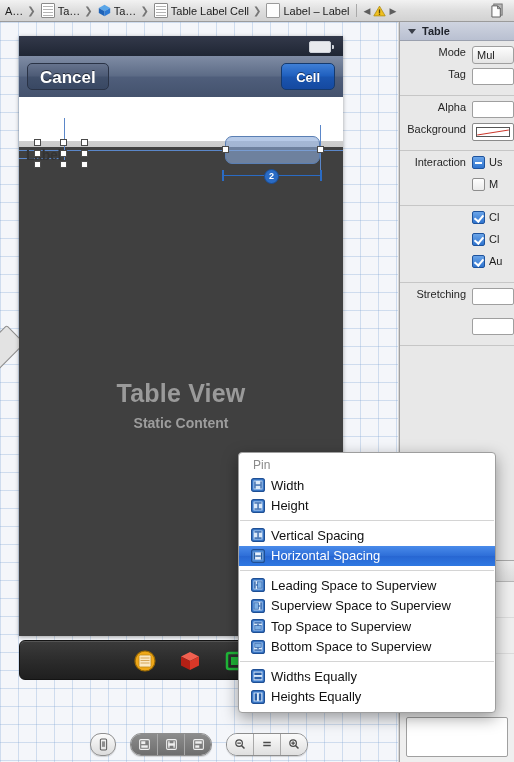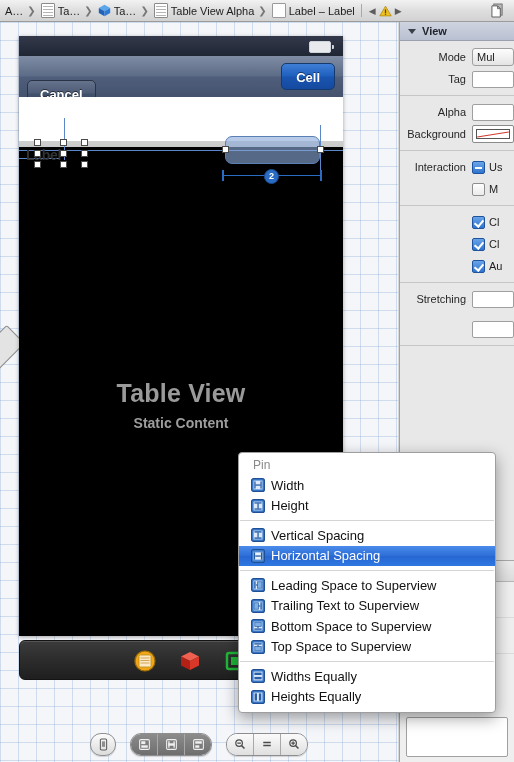--- a/index.html
+++ b/index.html
@@ -163,29 +163,29 @@
     border-radius: 0 1px 1px 0;
   }
   .navbar {
     position: absolute; left:0; top:20px;
     width: 100%; height: 41px;
     background: linear-gradient(to bottom, #7f8ca4 0%, #5d6c87 48%, #4f5e7b 52%, #44526d 100%);
     border-bottom: 1px solid #26303f;
   }
   .btn-cancel {
     position: absolute;
-    left: 8px; top: 24px;
+    left: 8px; top: 7px;
     height: 27px;
     padding: 0 12px;
     line-height: 27px;
     border-radius: 5px;
     border: 1px solid #2a3346;
     background: linear-gradient(to bottom, #66738d 0%, #4d5b76 48%, #41506b 52%, #394863 100%);
     color: #fff;
-    font-size: 13px;
+    font-size: 17px;
     font-weight: bold;
     text-shadow: 0 -1px 0 rgba(0,0,0,.55);
     box-sizing: border-box;
   }
   .btn-done {
     position: absolute;
     right: 8px; top: 7px;
     height: 27px;
     padding: 0 14px;
     line-height: 27px;
@@ -208,21 +208,21 @@
   .cell-shadow {
     position: absolute;
     left: 0; top: 105px;
     width: 100%; height: 6px;
     background: linear-gradient(to bottom, #cfcfcf, #c9c9c9);
   }
   .tableview-bg {
     position: absolute;
     left: 0; top: 111px;
     width: 100%; bottom: 0;
-    background: #000000;
+    background: #404040;
   }
   .tv-title {
     position: absolute;
     left: 0; right: 0; top: 232px;
     text-align: center;
     font-size: 25px;
     font-weight: bold;
     color: #9a9a9a;
     letter-spacing: .2px;
   }
@@ -386,21 +386,21 @@
     border-right: 4px solid transparent;
     border-top: 5px solid #3a3f49;
     margin-right: 6px;
   }
   .insp-group {
     border-bottom: 1px solid #c6c6c6;
     padding: 5px 0;
   }
   .insp-row {
     display: flex;
-    align-items: center;
+    align-items: flex-start;
     height: 22px;
     padding-right: 0;
   }
   .insp-lbl {
     width: 72px;
     text-align: right;
     padding-right: 6px;
     font-size: 11px;
     color: #262626;
     box-sizing: border-box;
@@ -607,21 +607,21 @@
           <polygon points="1,5 8,9 8,15 1,11" fill="#1f63b8"></polygon>
           <polygon points="15,5 8,9 8,15 15,11" fill="#2d7ad4"></polygon>
         </svg>
       </span>
       <span class="crumb-label">Ta…</span>
     </div>
     <span class="chev">❯</span>
 
     <div class="crumb">
       <span class="ic-doc-lines"></span>
-      <span class="crumb-label">Table View Alpha</span>
+      <span class="crumb-label">Table Label Cell</span>
     </div>
     <span class="chev">❯</span>
 
     <div class="crumb">
       <span class="ic-white-rect"></span>
       <span class="crumb-label">Label – Label</span>
     </div>
 
     <span class="crumb-sep-bar"></span>
 
@@ -778,21 +778,21 @@
           </svg>
         </div>
       </div>
     </div>
   </div>
 
   <div class="inspector">
 
     <div class="insp-header">
       <span class="disclose"></span>
-      <span>View</span>
+      <span>Table</span>
     </div>
 
     <div class="insp-group">
       <div class="insp-row">
         <span class="insp-lbl">Mode</span>
         <span class="insp-popup">Mul</span>
       </div>
       <div class="insp-row">
         <span class="insp-lbl">Tag</span>
         <span class="insp-field"></span>
@@ -961,49 +961,49 @@
     <div class="menu-item">
       <span class="mi-icon">
         <svg viewBox="0 0 14 14" width="14" height="14">
           <rect x="0.6" y="0.6" width="12.8" height="12.8" rx="2" fill="#3f7fd0" stroke="#1f4f94" stroke-width="1.2"></rect>
           <rect x="2.6" y="2.6" width="8.8" height="8.8" fill="#dbe9f8"></rect>
           <rect x="9.4" y="3.3" width="1.4" height="7.4" fill="#2a5fa8"></rect>
           <rect x="3" y="3.8" width="4.4" height="6.4" fill="#7fb0e4" stroke="#2a5fa8" stroke-width="0.7"></rect>
           <rect x="7.3" y="6.4" width="1.9" height="1.2" fill="#2a5fa8"></rect>
         </svg>
       </span>
-      <span class="mi-label">Trailing Text to Superview</span>
+      <span class="mi-label">Superview Space to Superview</span>
+    </div>
+
+    <div class="menu-item">
+      <span class="mi-icon">
+        <svg viewBox="0 0 14 14" width="14" height="14">
+          <rect x="0.6" y="0.6" width="12.8" height="12.8" rx="2" fill="#3f7fd0" stroke="#1f4f94" stroke-width="1.2"></rect>
+          <rect x="2.6" y="2.6" width="8.8" height="8.8" fill="#dbe9f8"></rect>
+          <rect x="3.3" y="3.2" width="7.4" height="1.4" fill="#2a5fa8"></rect>
+          <rect x="3.8" y="6.6" width="6.4" height="4.2" fill="#7fb0e4" stroke="#2a5fa8" stroke-width="0.7"></rect>
+          <rect x="6.4" y="4.9" width="1.2" height="1.8" fill="#2a5fa8"></rect>
+        </svg>
+      </span>
+      <span class="mi-label">Top Space to Superview</span>
     </div>
 
     <div class="menu-item">
       <span class="mi-icon">
         <svg viewBox="0 0 14 14" width="14" height="14">
           <rect x="0.6" y="0.6" width="12.8" height="12.8" rx="2" fill="#3f7fd0" stroke="#1f4f94" stroke-width="1.2"></rect>
           <rect x="2.6" y="2.6" width="8.8" height="8.8" fill="#dbe9f8"></rect>
           <rect x="3.3" y="9.4" width="7.4" height="1.4" fill="#2a5fa8"></rect>
           <rect x="3.8" y="3.2" width="6.4" height="4.2" fill="#7fb0e4" stroke="#2a5fa8" stroke-width="0.7"></rect>
           <rect x="6.4" y="7.4" width="1.2" height="1.8" fill="#2a5fa8"></rect>
         </svg>
       </span>
       <span class="mi-label">Bottom Space to Superview</span>
     </div>
 
-    <div class="menu-item">
-      <span class="mi-icon">
-        <svg viewBox="0 0 14 14" width="14" height="14">
-          <rect x="0.6" y="0.6" width="12.8" height="12.8" rx="2" fill="#3f7fd0" stroke="#1f4f94" stroke-width="1.2"></rect>
-          <rect x="2.6" y="2.6" width="8.8" height="8.8" fill="#dbe9f8"></rect>
-          <rect x="3.3" y="3.2" width="7.4" height="1.4" fill="#2a5fa8"></rect>
-          <rect x="3.8" y="6.6" width="6.4" height="4.2" fill="#7fb0e4" stroke="#2a5fa8" stroke-width="0.7"></rect>
-          <rect x="6.4" y="4.9" width="1.2" height="1.8" fill="#2a5fa8"></rect>
-        </svg>
-      </span>
-      <span class="mi-label">Top Space to Superview</span>
-    </div>
-
     <div class="menu-sep"></div>
 
     <div class="menu-item">
       <span class="mi-icon">
         <svg viewBox="0 0 14 14" width="14" height="14">
           <rect x="0.6" y="0.6" width="12.8" height="12.8" rx="2" fill="#3f7fd0" stroke="#1f4f94" stroke-width="1.2"></rect>
           <rect x="2.6" y="2.6" width="8.8" height="8.8" fill="#dbe9f8"></rect>
           <rect x="3.4" y="3.6" width="7.2" height="2.4" fill="#2a5fa8"></rect>
           <rect x="3.4" y="7.9" width="7.2" height="2.4" fill="#2a5fa8"></rect>
         </svg>

